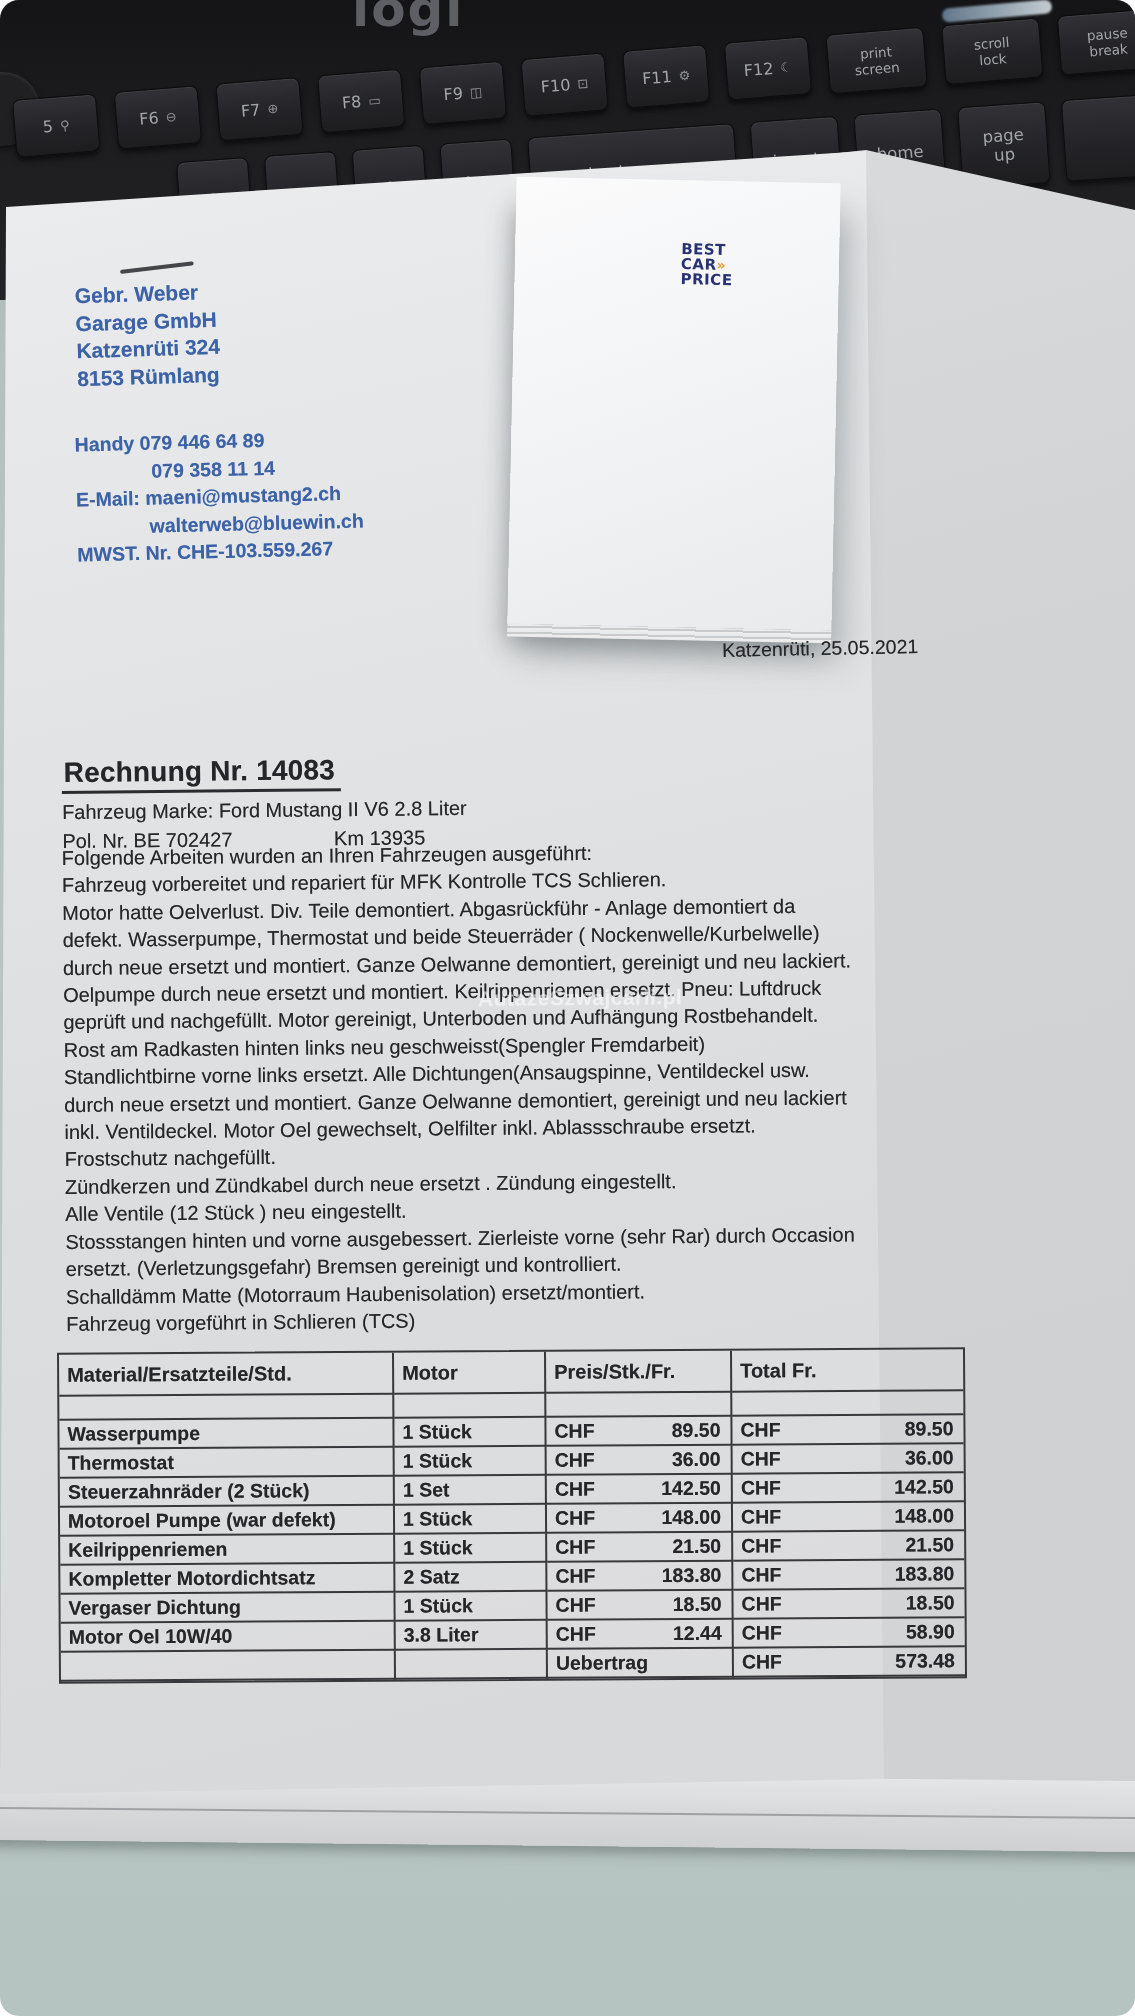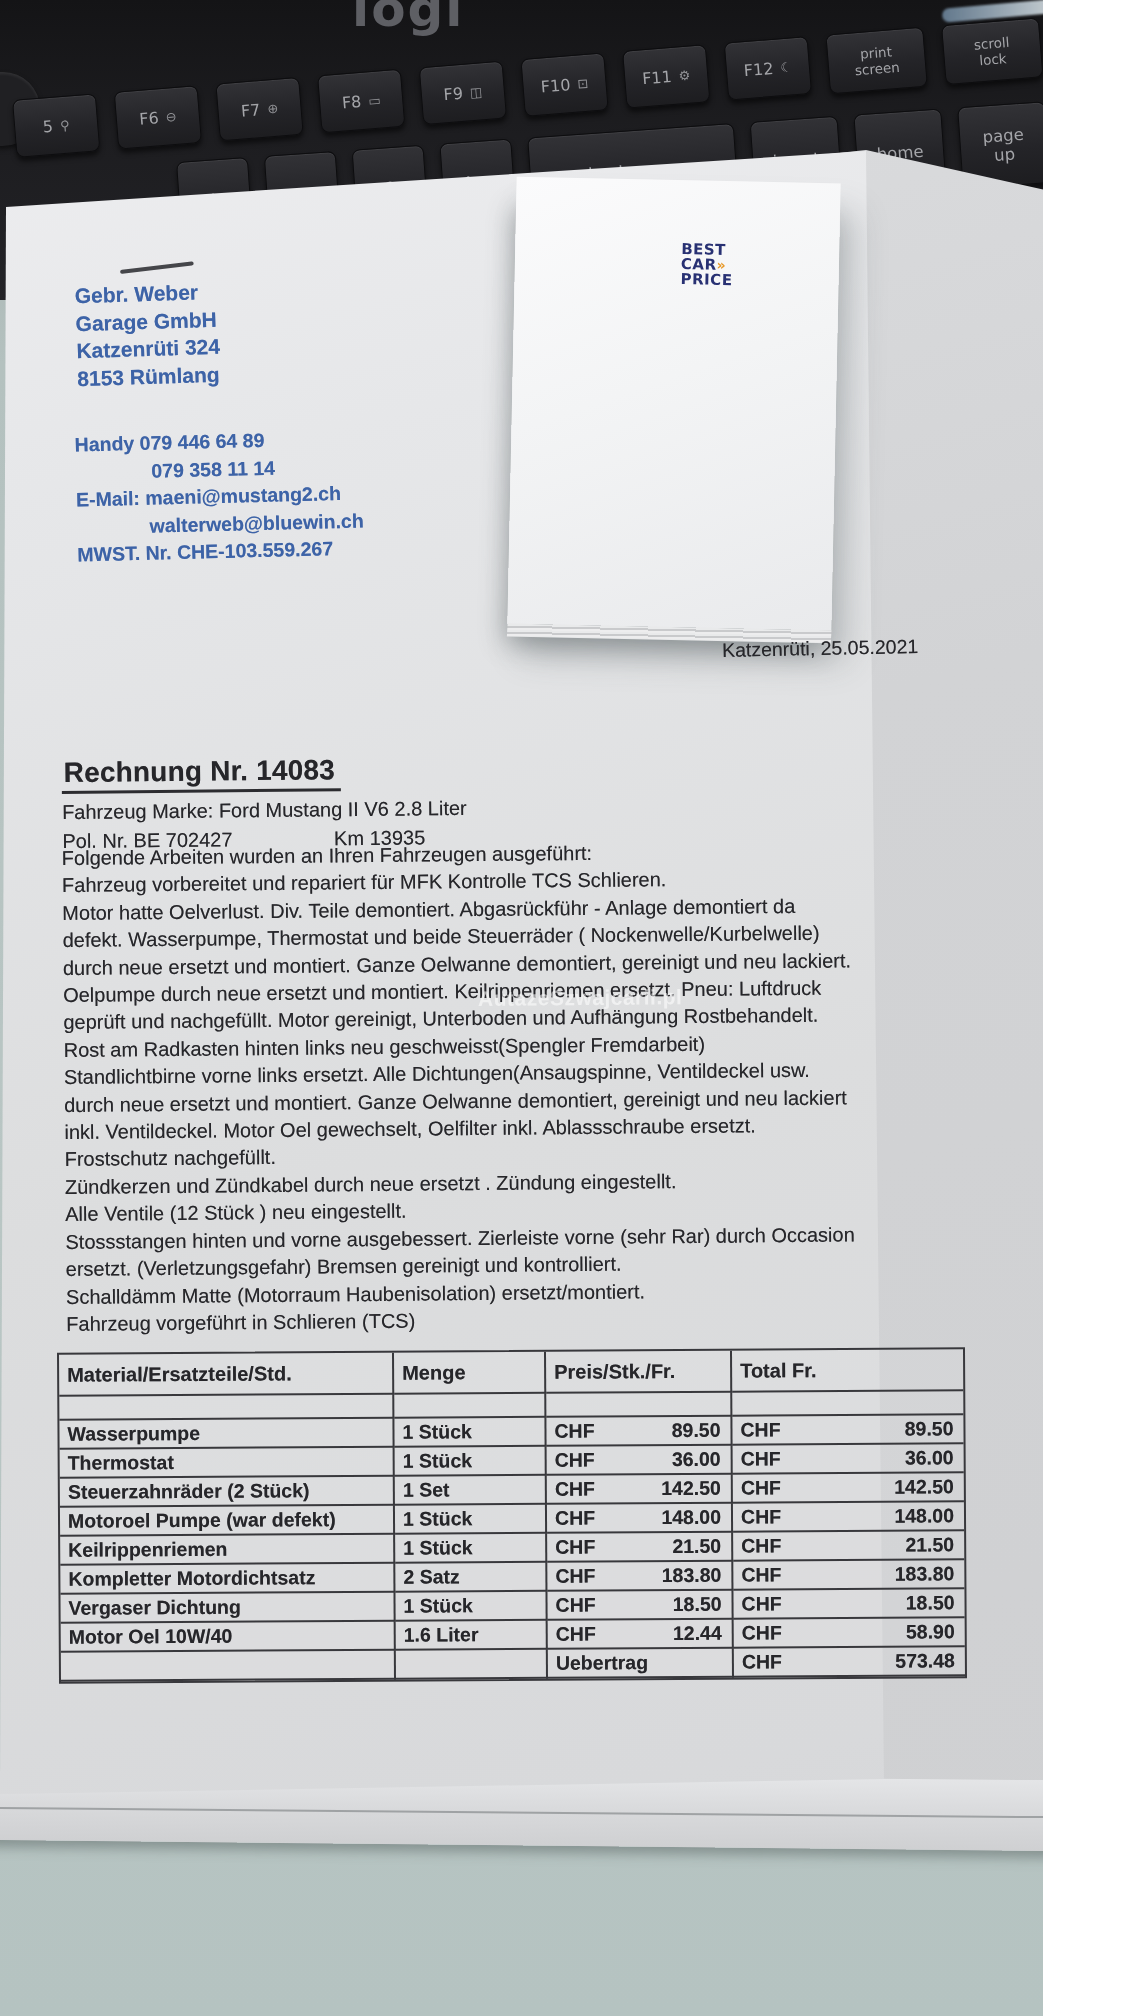--- a/index.html
+++ b/index.html
@@ -1,18 +1,18 @@
 <!DOCTYPE html>
 <html><head>
 <meta charset="utf-8">
 <style>
   html,body{margin:0;padding:0;}
   body{font-family:"Liberation Sans",sans-serif;}
-  .scene{position:relative;width:1043px;height:2016px;overflow:hidden;
-         background:linear-gradient(180deg,#9fa9a8 0%,#b4c1bf 18%,#b9c6c4 60%,#b5c3c1 100%);}
+  .scene{position:relative;width:1135px;height:2016px;overflow:hidden;
+         background:linear-gradient(180deg,#9fa9a8 0%,#b4c1bf 18%,#b9c6c4 60%,#b5c3c1 100%);border-radius:19px;}
   .abs{position:absolute;}
 
   
   .kb{left:0;top:0;width:1135px;height:300px;
       background:linear-gradient(180deg,#141416 0%,#1d1d20 45%,#232327 100%);}
   .kb-brand{left:352px;top:-20px;font-family:"DejaVu Sans",sans-serif;
       font-size:50px;font-weight:700;letter-spacing:2px;color:#5e5f64;}
   .kb-round{left:-34px;top:72px;width:74px;height:74px;border-radius:50%;
       background:#202023;box-shadow:inset 0 2px 3px rgba(255,255,255,.08),0 3px 5px rgba(0,0,0,.5);}
   .kb-row{display:flex;align-items:flex-start;}
@@ -217,21 +217,21 @@
     <div>Stossstangen hinten und vorne ausgebessert. Zierleiste vorne (sehr Rar) durch Occasion</div>
     <div>ersetzt. (Verletzungsgefahr) Bremsen gereinigt und kontrolliert.</div>
     <div>Schalldämm Matte (Motorraum Haubenisolation) ersetzt/montiert.</div>
     <div>Fahrzeug vorgeführt in Schlieren (TCS)</div>
   </div>
 
   <div class="abs watermark">AutazeSzwajcarii.pl</div>
 
   <div class="abs tbl ink">
     <div class="cell hcell">Material/Ersatzteile/Std.</div>
-    <div class="cell hcell">Menge</div>
+    <div class="cell hcell">Motor</div>
     <div class="cell hcell">Preis/Stk./Fr.</div>
     <div class="cell hcell">Total Fr.</div>
 
     <div class="cell scell"></div>
     <div class="cell scell"></div>
     <div class="cell scell"></div>
     <div class="cell scell"></div>
 
     <div class="cell dcell">Wasserpumpe</div>
     <div class="cell dcell">1 Stück</div>
@@ -304,21 +304,21 @@
     <div class="cell dcell money">
         <span>CHF</span>
         <span>18.50</span>
       </div>
     <div class="cell dcell money">
         <span>CHF</span>
         <span>18.50</span>
       </div>
 
     <div class="cell dcell">Motor Oel 10W/40</div>
-    <div class="cell dcell">1.6 Liter</div>
+    <div class="cell dcell">3.8 Liter</div>
     <div class="cell dcell money">
         <span>CHF</span>
         <span>12.44</span>
       </div>
     <div class="cell dcell money">
         <span>CHF</span>
         <span>58.90</span>
       </div>
 
     <div class="cell dcell"></div>

